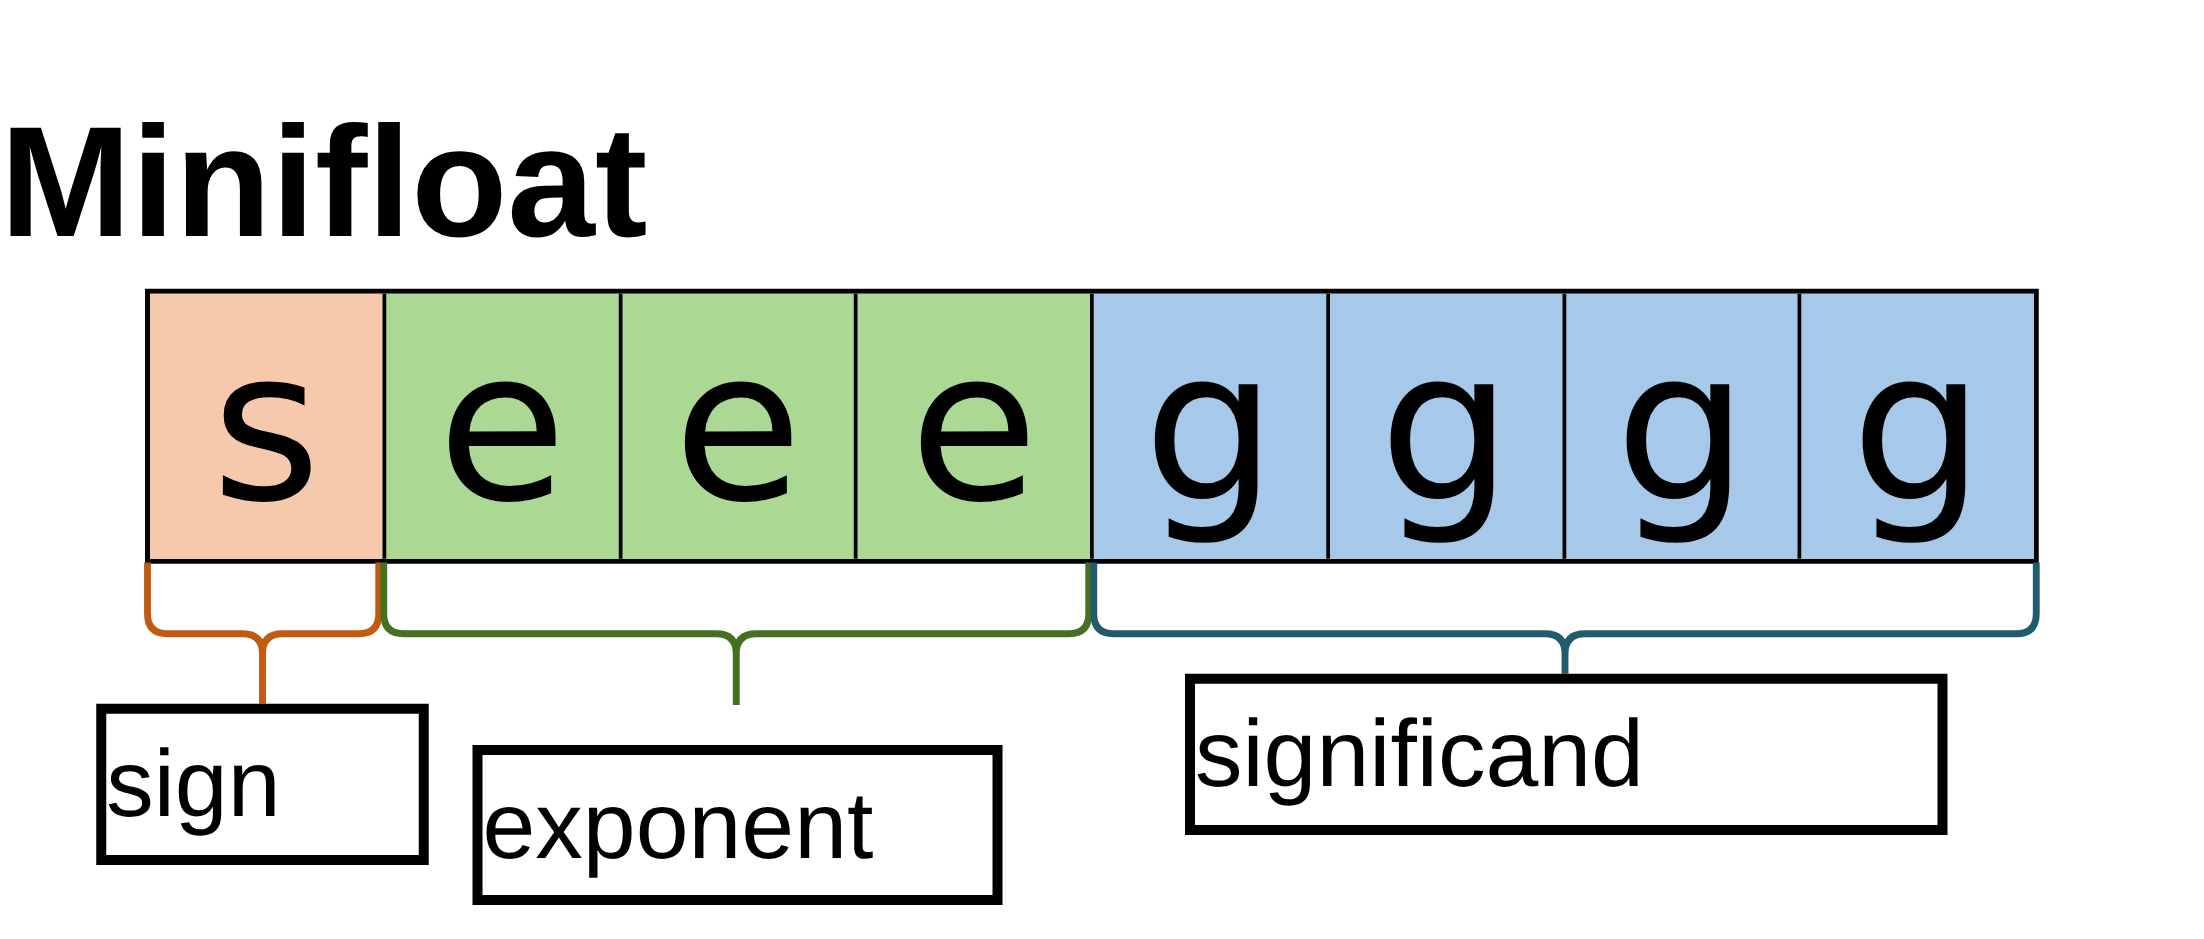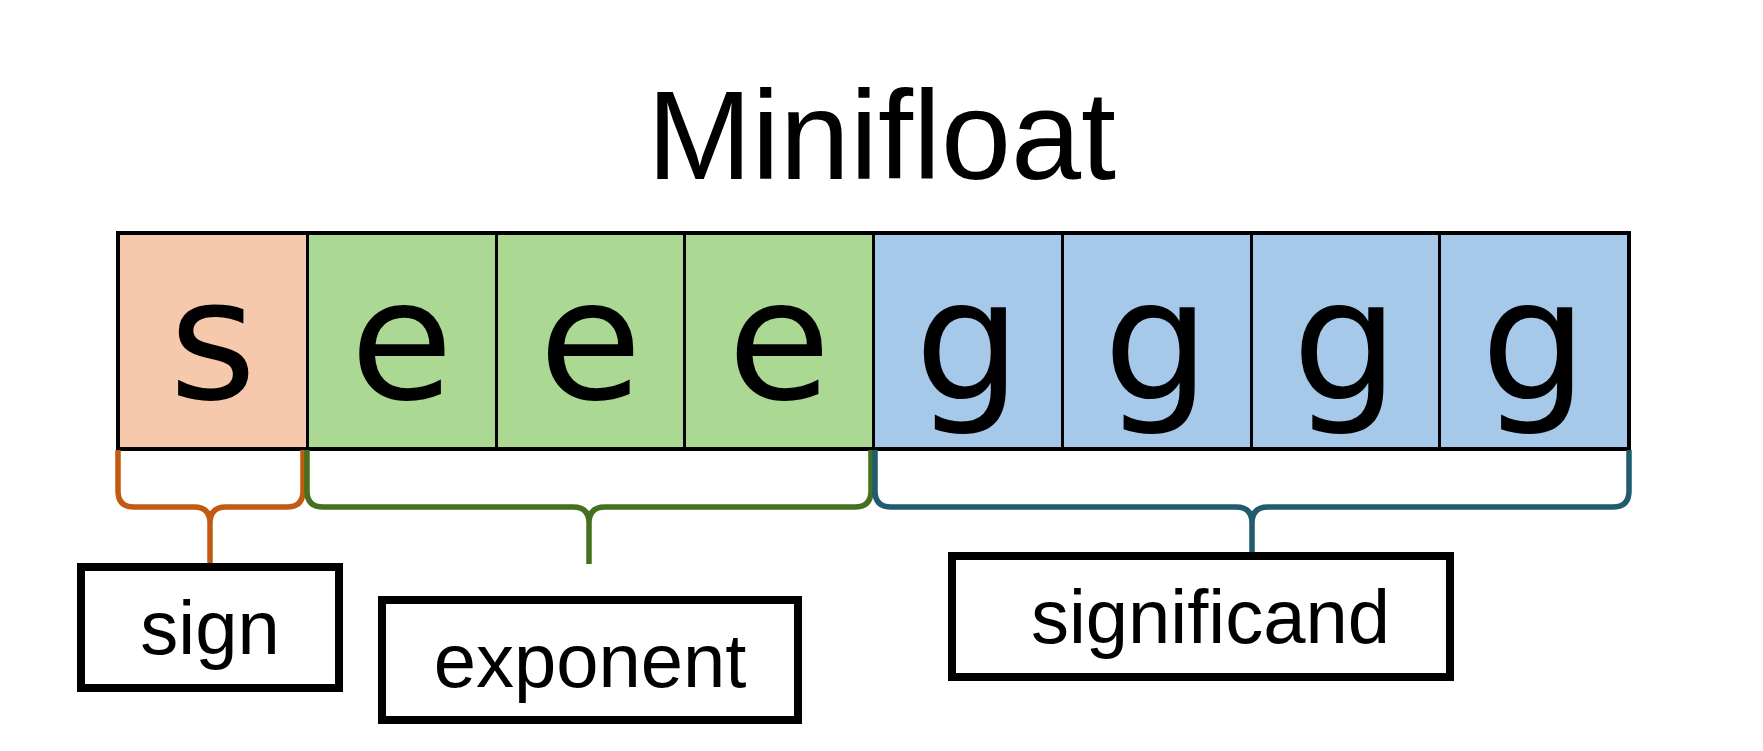--- a/index.html
+++ b/index.html
@@ -9,27 +9,27 @@
     height: 751px;
     background: var(--background, #fff);
     overflow: hidden;
     font-family: "Liberation Sans", sans-serif;
     color: var(--text, #000);
   }
 
   
   .title {
     position: absolute;
-    top: 66px;
+    top: 76px;
     left: 0;
     width: 100%;
-    text-align: center;
+    text-align: left;
     font-size: 126px;
     line-height: 140px;
-    font-weight: 400;
+    font-weight: 700;
     white-space: nowrap;
   }
 
   
   .bit-row {
     position: absolute;
     left: 116px;
     top: 231px;
     width: 1515px;
     height: 220px;
@@ -66,27 +66,27 @@
   .braces path { fill: none; stroke-width: 5.5px; }
 
   
   .field-box {
     position: absolute;
     box-sizing: border-box;
     border: 8px solid var(--label_border, #000);
     background: #fff;
     display: flex;
     align-items: center;
-    justify-content: center;
+    justify-content: flex-start;
     font-size: 76px;
     white-space: nowrap;
   }
   .box-sign        { left: 77px;  top: 563px; width: 266px; height: 129px; }
   .box-exponent    { left: 378px; top: 596px; width: 424px; height: 128px; }
-  .box-significand { left: 948px; top: 552px; width: 506px; height: 129px; padding-left: 19px; }
+  .box-significand { left: 948px; top: 539px; width: 610px; height: 129px; }
 </style>
 </head>
 <body>
 
 <div class="canvas">
 
   <div class="title">Minifloat</div>
 
   <div class="bit-row">
     <div class="cell f-sign">

